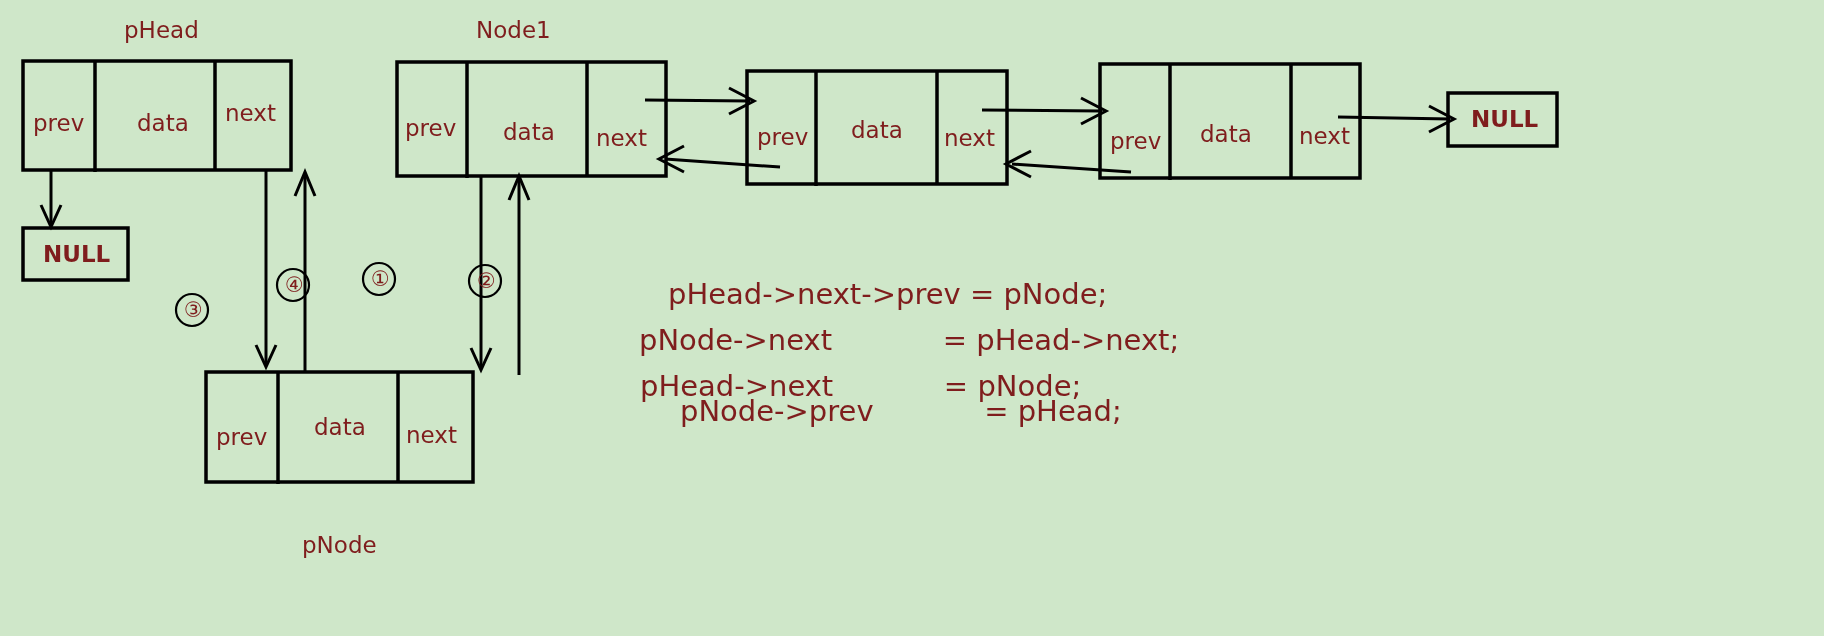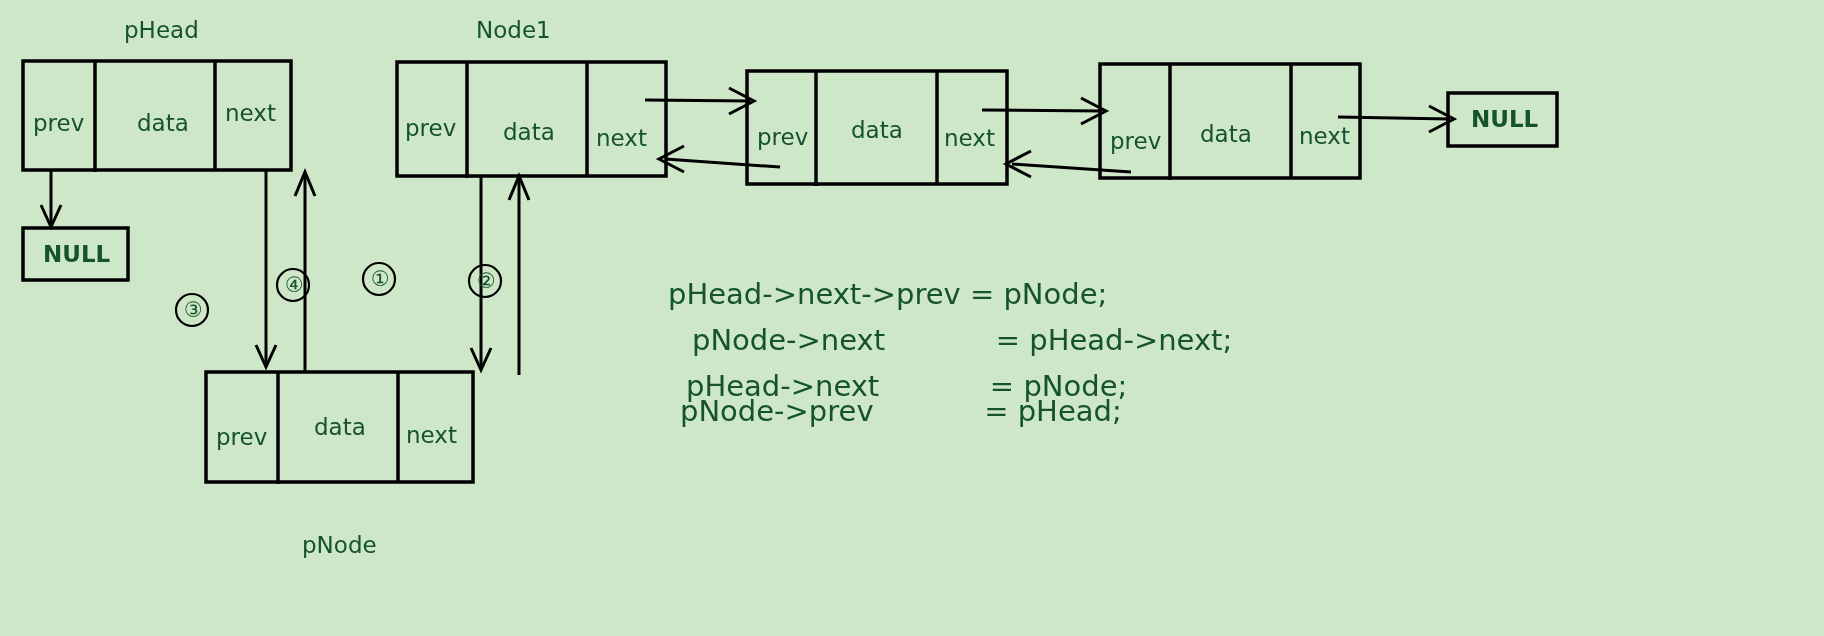--- a/index.html
+++ b/index.html
@@ -21,21 +21,21 @@
     top: 0;
     width: 1824px;
     height: 636px;
   }
   .node-label,
   .cell-text,
   .null-text,
   .circ-text,
   .code-text {
     position: absolute;
-    color: #14532d;
+    color: #7f1d1d;
     white-space: pre;
     font-family: "DejaVu Sans", sans-serif;
   }
   .node-label { font-size: 23px; }
   .cell-text  { font-size: 23px; }
   .null-text  { font-size: 23px; font-weight: bold; }
   .code-text  { font-size: 29px; }
   .circ-text  { font-size: 21px; }
 </style>
 </head>
@@ -168,18 +168,18 @@
   <div class="null-text" style="left:43px; top:241px;">NULL</div>
   <div class="null-text" style="left:1471px; top:106px;">NULL</div>
 
   <div class="circ-text" style="left:184px; top:298px;">③</div>
   <div class="circ-text" style="left:285px; top:273px;">④</div>
   <div class="circ-text" style="left:371px; top:267px;">①</div>
   <div class="circ-text" style="left:477px; top:269px;">②</div>
 
   <div>
     <div class="code-text" style="left:668px; top:277px;">pHead-&gt;next-&gt;prev = pNode;</div>
-    <div class="code-text" style="left:692px; top:323px;">pNode-&gt;next            = pHead-&gt;next;</div>
-    <div class="code-text" style="left:686px; top:369px;">pHead-&gt;next            = pNode;</div>
+    <div class="code-text" style="left:639px; top:323px;">pNode-&gt;next            = pHead-&gt;next;</div>
+    <div class="code-text" style="left:640px; top:369px;">pHead-&gt;next            = pNode;</div>
     <div class="code-text" style="left:668px; top:394px;margin-left:12px;">pNode-&gt;prev            = pHead;</div>
   </div>
 
 </div>
 
 </body></html>

